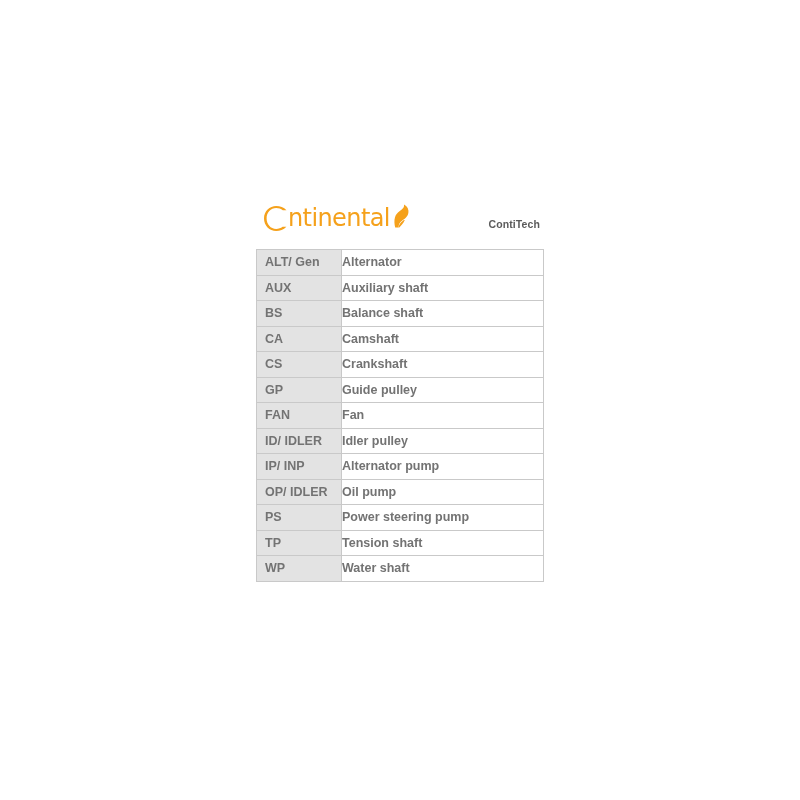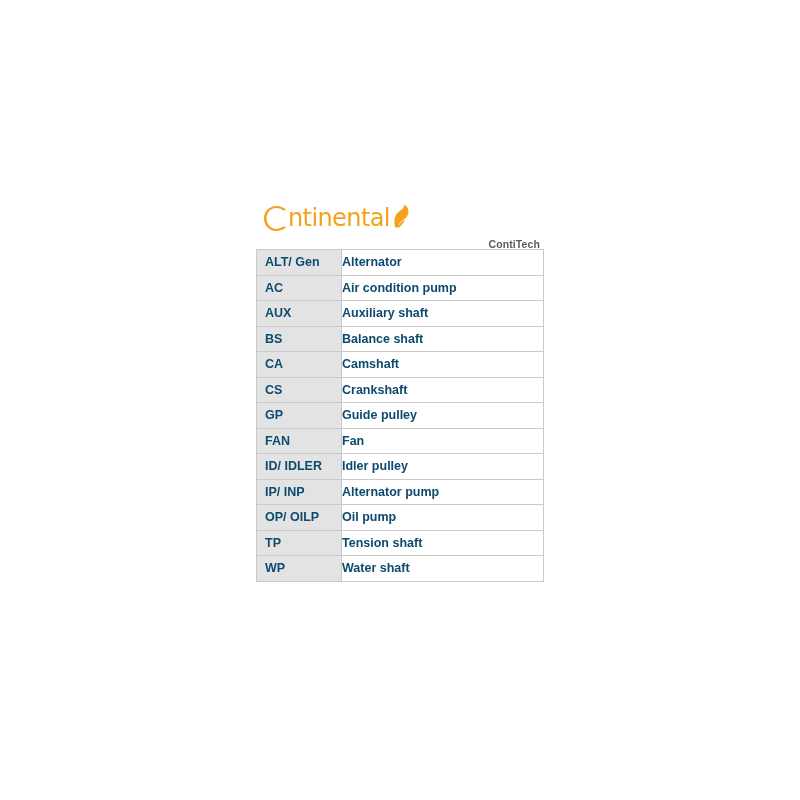--- a/index.html
+++ b/index.html
@@ -54,35 +54,34 @@
     margin-top: -4px;
   }
   .brand-sub {
     position: absolute;
     right: 4px;
     top: 22px;
     font-size: 10.5px;
     font-weight: bold;
     color: #5b5b5b;
     letter-spacing: 0.1px;
-    margin-top: 20px;
   }
   table.legend {
     border-collapse: collapse;
     width: 288px;
     table-layout: fixed;
   }
   table.legend tr {
     height: 25.5px;
   }
   table.legend td {
     border: 1px solid #c9c9c9;
     font-size: 12.5px;
     font-weight: bold;
-    color: #0c4a6e;
+    color: #737373;
     padding: 0 0 0 8px;
     vertical-align: middle;
     white-space: nowrap;
     overflow: hidden;
   }
   table.legend td.abbr {
     width: 76px;
     background: #e3e3e3;
   }
   table.legend td.desc {
@@ -113,24 +112,20 @@
       <div class="brand-sub">ContiTech</div>
     </div>
 
     <table class="legend">
       <tbody>
         <tr>
           <td class="abbr">ALT/ Gen</td>
           <td class="desc">Alternator</td>
         </tr>
         <tr>
-          <td class="abbr">AC</td>
-          <td class="desc">Air condition pump</td>
-        </tr>
-        <tr>
           <td class="abbr">AUX</td>
           <td class="desc">Auxiliary shaft</td>
         </tr>
         <tr>
           <td class="abbr">BS</td>
           <td class="desc">Balance shaft</td>
         </tr>
         <tr>
           <td class="abbr">CA</td>
           <td class="desc">Camshaft</td>
@@ -149,22 +144,26 @@
         </tr>
         <tr>
           <td class="abbr">ID/ IDLER</td>
           <td class="desc">Idler pulley</td>
         </tr>
         <tr>
           <td class="abbr">IP/ INP</td>
           <td class="desc">Alternator pump</td>
         </tr>
         <tr>
-          <td class="abbr">OP/ OILP</td>
+          <td class="abbr">OP/ IDLER</td>
           <td class="desc">Oil pump</td>
+        </tr>
+        <tr>
+          <td class="abbr">PS</td>
+          <td class="desc">Power steering pump</td>
         </tr>
         <tr>
           <td class="abbr">TP</td>
           <td class="desc">Tension shaft</td>
         </tr>
         <tr>
           <td class="abbr">WP</td>
           <td class="desc">Water shaft</td>
         </tr>
       </tbody>

